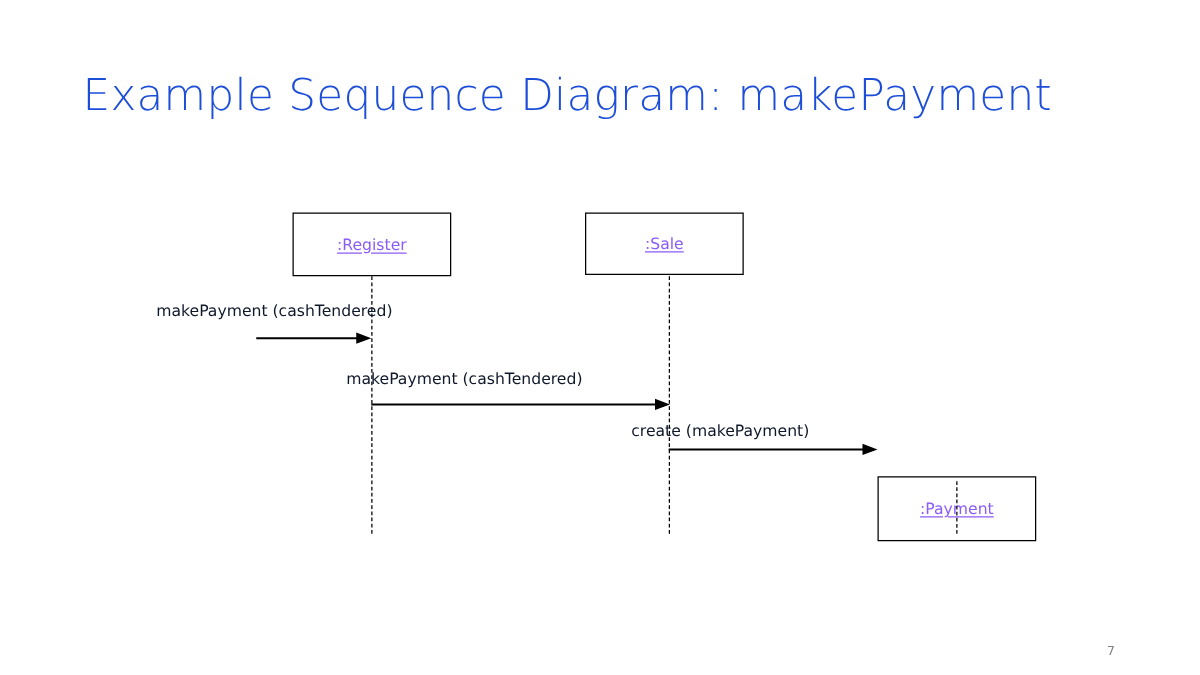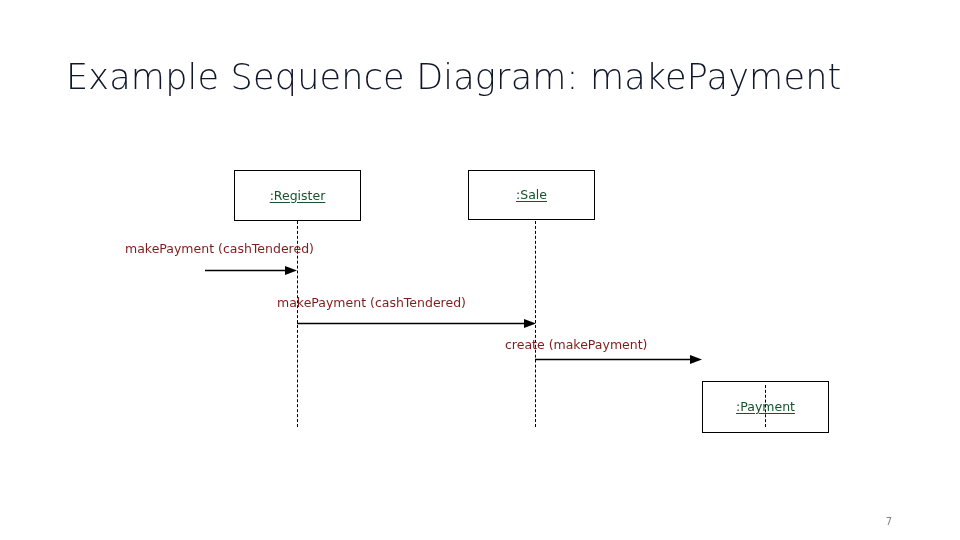--- a/index.html
+++ b/index.html
@@ -25,38 +25,38 @@
   
   #slide-title {
     position: absolute;
     left: 66px;
     top: 54px;
     width: 830px;
     font-size: 35px;
     font-weight: 300;
     letter-spacing: 0.2px;
     line-height: 46px;
-    color: #0f172a;
+    color: #1d4ed8;
     white-space: nowrap;
   }
 
   
   .lifeline-box {
     position: absolute;
     box-sizing: border-box;
     border: 1.3px solid #000000;
     background: #ffffff;
     display: flex;
     align-items: center;
     justify-content: center;
   }
   .lifeline-box .box-label {
     font-size: 12.5px;
     line-height: 14px;
-    color: #14532d;
+    color: #8b5cf6;
     text-decoration: underline;
     text-underline-offset: 1.5px;
     white-space: nowrap;
   }
 
   #box-register { left: 234px; top: 170px; width: 127px; height: 51px; }
   #box-sale     { left: 468px; top: 170px; width: 127px; height: 50px; }
   #box-payment  { left: 702px; top: 333px; width: 127px; height: 52px; margin-top: 48px; }
 
   
@@ -80,21 +80,21 @@
   }
   #arrow-1 { left: 205px; top: 265px; width: 92px; }
   #arrow-2 { left: 297px; top: 318px; width: 239px; }
   #arrow-3 { left: 535px; top: 354px; width: 167px; }
 
   
   .msg-label {
     position: absolute;
     font-size: 12.5px;
     line-height: 15px;
-    color: #7f1d1d;
+    color: #0f172a;
     white-space: nowrap;
   }
   #label-1 { left: 125px; top: 241px; }
   #label-2 { left: 277px; top: 295px; }
   #label-3 { left: 505px; top: 337px; }
 
   
   #page-number {
     position: absolute;
     right: 68px;

